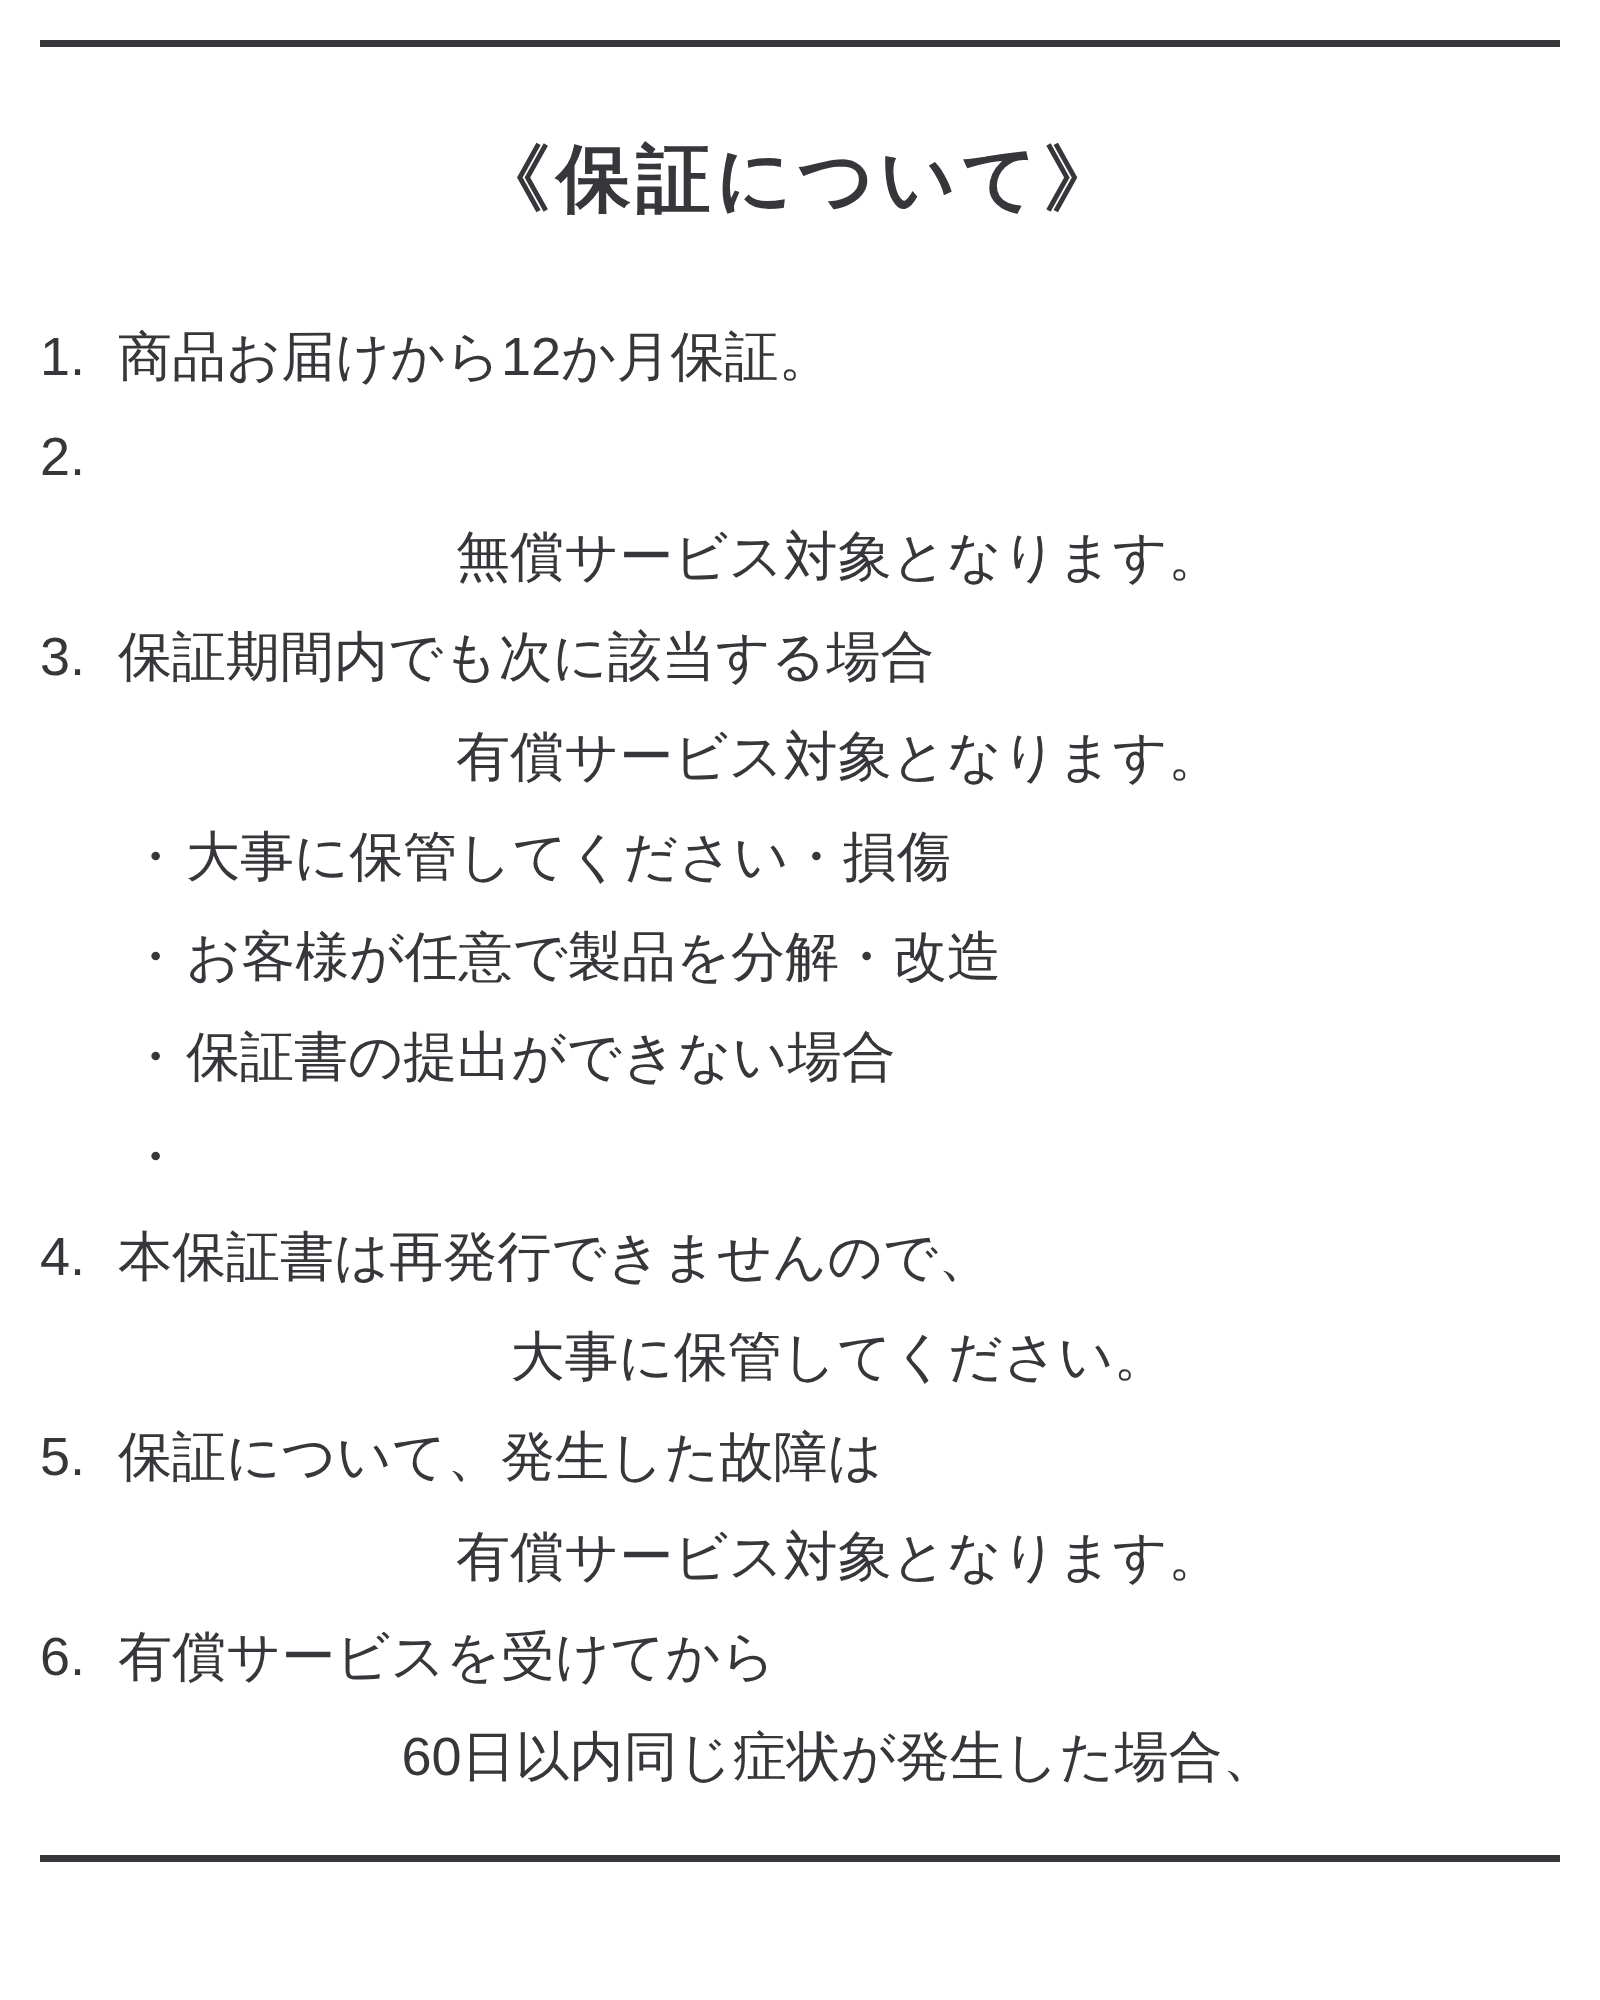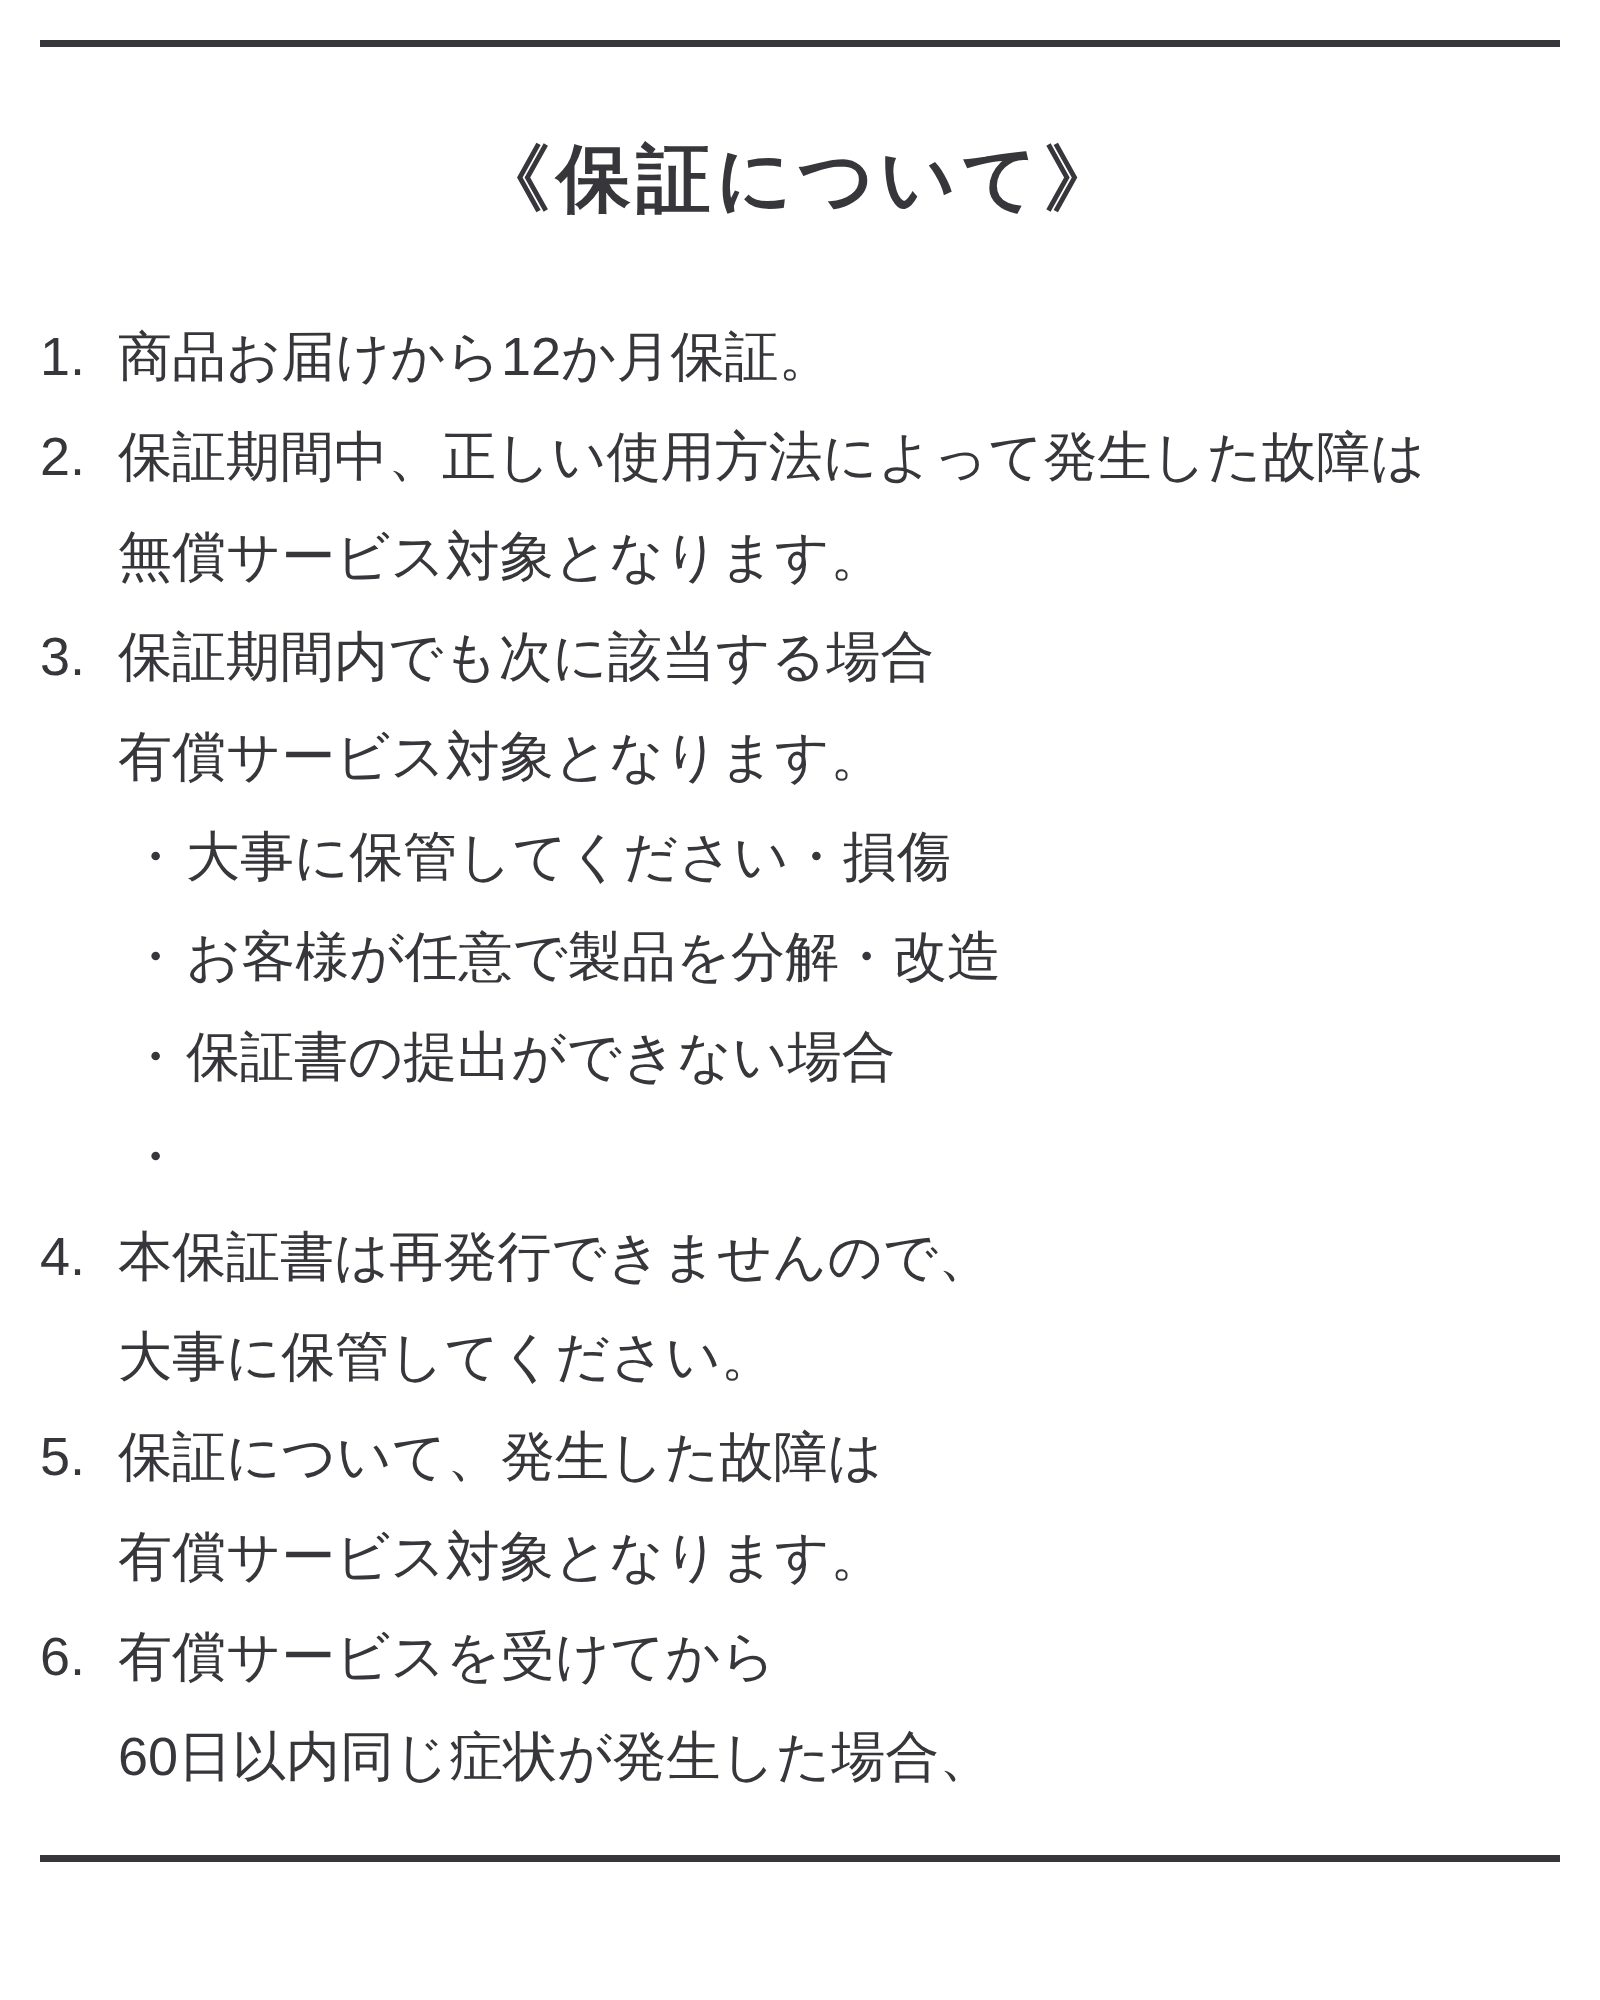--- a/index.html
+++ b/index.html
@@ -39,21 +39,21 @@
   .line {
     display: flex;
     align-items: baseline;
     line-height: 100px;
     white-space: nowrap;
   }
   .num {
     flex: 0 0 78px;
     width: 78px;
   }
-  .cont { padding-left: 78px; }
+  .cont { padding-left: 78px; justify-content: center; }
   .bullet-line { padding-left: 88px; }
   .bullet-marker {
     flex: 0 0 58px;
     width: 58px;
   }
 </style>
 </head>
 <body>
 
 <div>
@@ -67,21 +67,20 @@
     <div>
       <div class="line">
         <span class="num">1.</span>
         <span class="txt">商品お届けから12か月保証。</span>
       </div>
     </div>
 
     <div>
       <div class="line">
         <span class="num">2.</span>
-        <span class="txt">保証期間中、正しい使用方法によって発生した故障は</span>
       </div>
       <div class="line cont">
         <span class="txt">無償サービス対象となります。</span>
       </div>
     </div>
 
     <div>
       <div class="line">
         <span class="num">3.</span>
         <span class="txt">保証期間内でも次に該当する場合</span>

